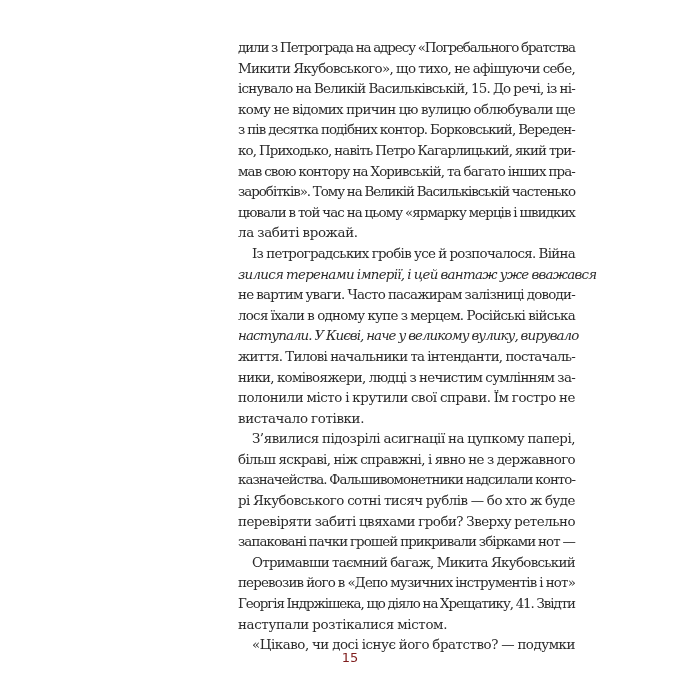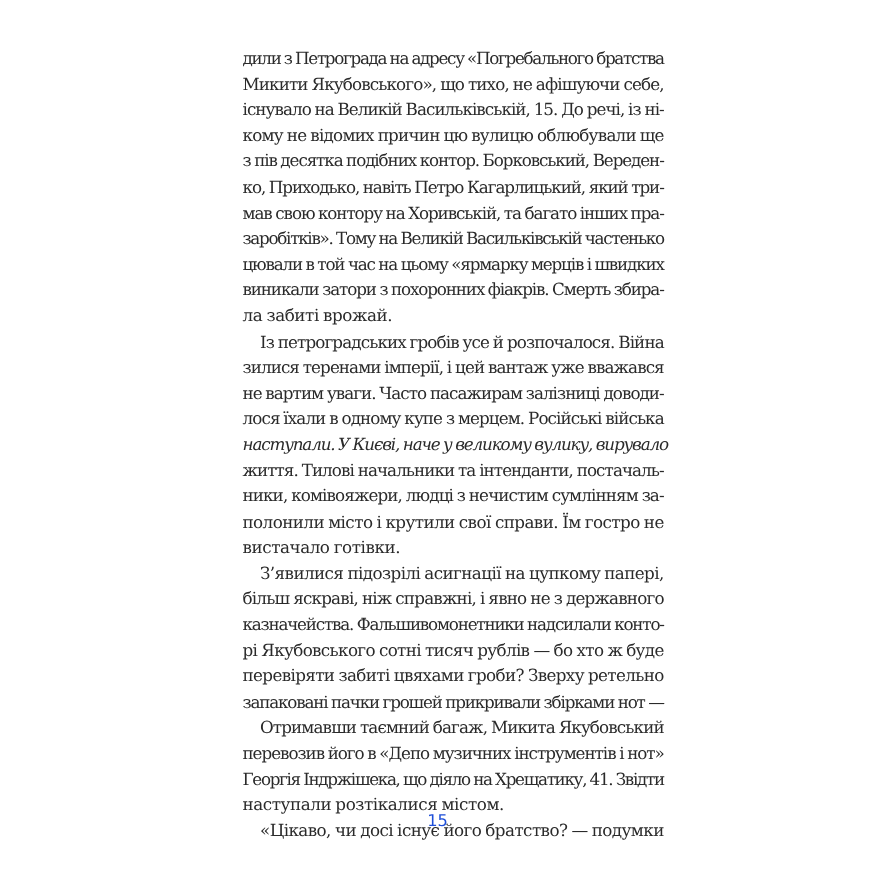--- a/index.html
+++ b/index.html
@@ -17,52 +17,52 @@
       letter-spacing: -0.35px;
       word-spacing: -0.5px;
     }
     .line {
       display: block;
       white-space: nowrap;
       text-align: justify;
       text-align-last: justify;
       height: 20.6px;
       overflow: visible;
+      margin-left: 44px;
     }
     .line.last { text-align-last: left; }
     .line.indent { padding-left: 14px; }
     .page-number {
       position: absolute;
       left: 0;
       width: 700px;
       top: 650px;
       text-align: center;
       font-family: "DejaVu Sans", "Liberation Sans", sans-serif;
       font-size: 13px;
-      color: #1d4ed8;
+      color: #7f1d1d;
     }
   </style>
 </head>
 <body>
 
 <div class="page">
   <div class="text-block" id="text-block">
       <span class="line" style="white-space: nowrap; letter-spacing: -1.05313px;">дили з Петрограда на адресу «Погребального братства</span>
       <span class="line" style="white-space: nowrap; letter-spacing: -0.687891px;">Микити Якубовського», що тихо, не афішуючи себе,</span>
       <span class="line" style="white-space: nowrap; letter-spacing: -0.758807px;">існувало на Великій Васильківській, 15. До речі, із ні-</span>
       <span class="line" style="white-space: nowrap; letter-spacing: -0.607812px;">кому не відомих причин цю вулицю облюбували ще</span>
       <span class="line" style="white-space: nowrap; letter-spacing: -0.878846px;">з пів десятка подібних контор. Борковський, Вереден-</span>
       <span class="line" style="white-space: nowrap; letter-spacing: -0.865319px;">ко, Приходько, навіть Петро Кагарлицький, який три-</span>
       <span class="line" style="white-space: nowrap; letter-spacing: -0.869832px;">мав свою контору на Хоривській, та багато інших пра-</span>
       <span class="line" style="white-space: nowrap; letter-spacing: -1.01863px;">заробітків». Тому на Великій Васильківській частенько</span>
       <span class="line" style="white-space: nowrap; letter-spacing: -0.932108px;">цювали в той час на цьому «ярмарку мерців і швидких</span>
-      <span class="line" style="white-space: nowrap; letter-spacing: -0.897181px;">виникали затори з похоронних фіакрів. Смерть збира-</span>
       <span class="line last" style="white-space: nowrap;">ла забиті врожай.</span>
       <span class="line indent" style="white-space: nowrap; letter-spacing: -0.708737px;">Із петроградських гробів усе й розпочалося. Війна</span>
-      <span class="line" style="white-space: nowrap; letter-spacing: -0.735937px;">зилися теренами імперії, і цей вантаж уже вважався</span>
+      <span class="line" style="white-space: nowrap; letter-spacing: -0.735937px; font-style: italic;">зилися теренами імперії, і цей вантаж уже вважався</span>
       <span class="line" style="white-space: nowrap; letter-spacing: -0.769375px;">не вартим уваги. Часто пасажирам залізниці доводи-</span>
       <span class="line" style="white-space: nowrap; letter-spacing: -0.722596px;">лося їхали в одному купе з мерцем. Російські війська</span>
       <span class="line" style="white-space: nowrap; letter-spacing: -0.917007px; font-style: italic;">наступали. У Києві, наче у великому вулику, вирувало</span>
       <span class="line" style="white-space: nowrap; letter-spacing: -0.7425px;">життя. Тилові начальники та інтенданти, постачаль-</span>
       <span class="line" style="white-space: nowrap; letter-spacing: -0.708418px;">ники, комівояжери, людці з нечистим сумлінням за-</span>
       <span class="line" style="white-space: nowrap; letter-spacing: -0.45375px;">полонили місто і крутили свої справи. Їм гостро не</span>
       <span class="line last" style="white-space: nowrap;">вистачало готівки.</span>
       <span class="line indent" style="white-space: nowrap; letter-spacing: -0.470117px;">З’явилися підозрілі асигнації на цупкому папері,</span>
       <span class="line" style="white-space: nowrap; letter-spacing: -0.636765px;">більш яскраві, ніж справжні, і явно не з державного</span>
       <span class="line" style="white-space: nowrap; letter-spacing: -0.954818px;">казначейства. Фальшивомонетники надсилали конто-</span>

